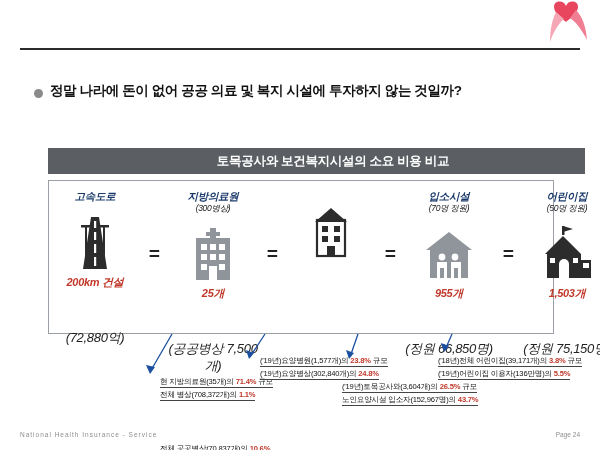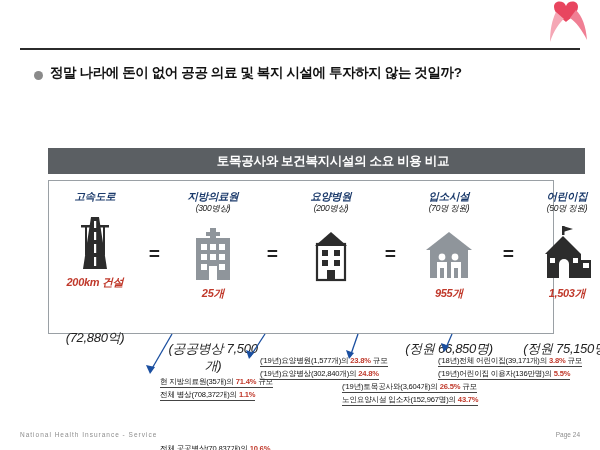--- a/index.html
+++ b/index.html
@@ -21,21 +21,21 @@
   .title-rule{
     position:absolute;left:20px;top:48px;width:560px;height:2px;background:#2b2b2b;
   }
   .ribbon{
     position:absolute;right:10px;top:0px;width:70px;height:48px;overflow:hidden;
   }
   .ribbon svg{display:block;}
 
   
   .subtitle-row{
-    position:absolute;left:34px;top:64px;display:flex;align-items:center;
+    position:absolute;left:34px;top:82px;display:flex;align-items:center;
   }
   .bullet-dot{
     width:9px;height:9px;border-radius:50%;background:#8a8a8a;margin-top:5px;margin-right:7px;flex:0 0 auto;
   }
   .subtitle{
     font-size:13.5px;font-weight:bold;letter-spacing:-0.4px;color:#111;
   }
 
   
   .banner{
@@ -156,24 +156,20 @@
         </div>
         <div class="col-foot">
           <span>25개</span>
           <span class="sub">(공공병상 7,500개)</span>
         </div>
       </div>
 
       <div class="eq">=</div>
 
       <div class="col" style="width:92px">
-        <div class="col-head">
-          <span>요양병원</span>
-          <span class="sub">(200병상)</span>
-        </div>
         <div class="art">
           <svg width="56" height="56" viewBox="0 0 56 56">
             <rect x="14" y="18" width="28" height="36" fill="#fff" stroke="#2c2c2c" stroke-width="2.2"></rect>
             <polygon points="28,6 12,20 44,20" fill="#2c2c2c"></polygon>
             <rect x="26.5" y="9" width="3" height="9" fill="#2c2c2c"></rect>
             <rect x="23" y="11.5" width="10" height="3" fill="#2c2c2c"></rect>
             <rect x="19" y="24" width="6" height="6" fill="#2c2c2c"></rect>
             <rect x="31" y="24" width="6" height="6" fill="#2c2c2c"></rect>
             <rect x="19" y="34" width="6" height="6" fill="#2c2c2c"></rect>
             <rect x="31" y="34" width="6" height="6" fill="#2c2c2c"></rect>

